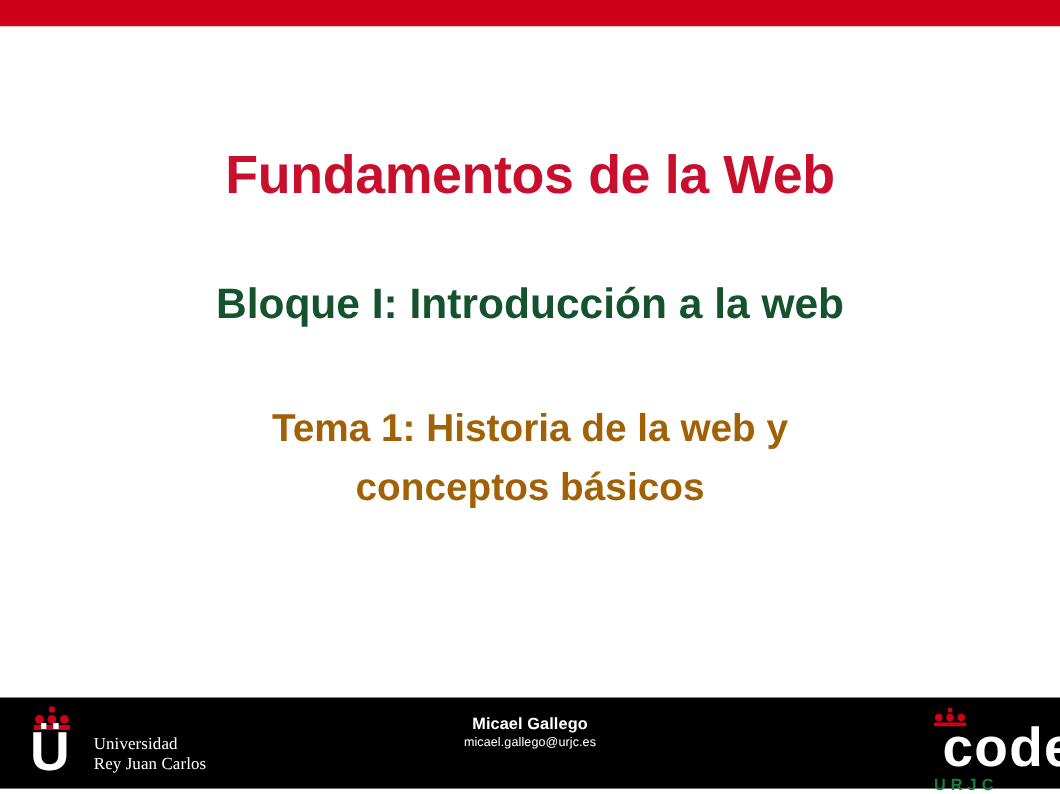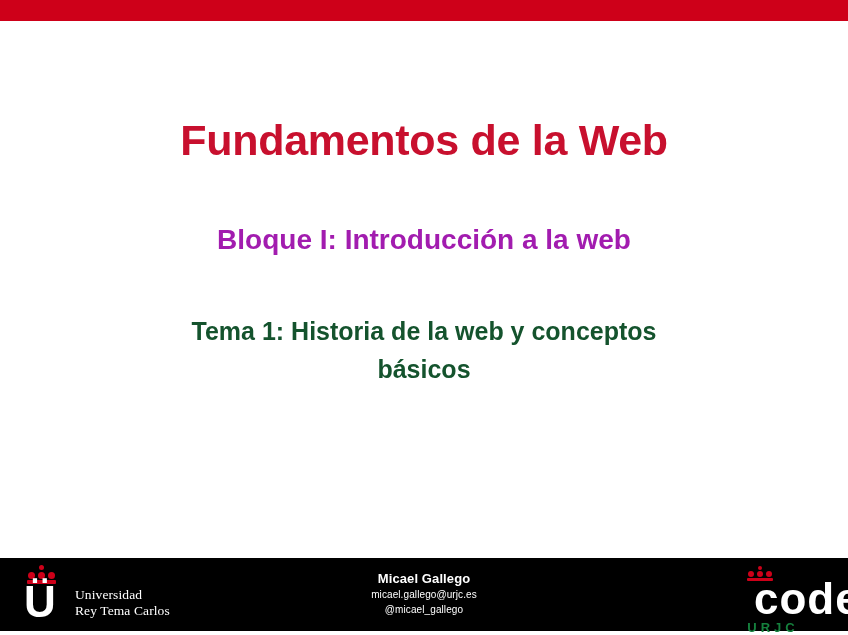--- a/index.html
+++ b/index.html
@@ -47,33 +47,33 @@
     font-size: 43px;
     font-weight: bold;
     color: #C8102E;
     letter-spacing: -0.3px;
     line-height: 1.1;
     margin-top: 96px;
   }
   .subtitle-1 {
     margin: 0;
     padding: 0;
-    font-size: 28px;
-    font-weight: bold;
-    color: #a21caf;
+    font-size: 34px;
+    font-weight: bold;
+    color: #14532d;
     line-height: 1.15;
     margin-top: 60px;
     text-align: right;
   }
   .subtitle-2 {
     margin: 0;
     padding: 0;
-    font-size: 25px;
-    font-weight: bold;
-    color: #14532d;
+    font-size: 31px;
+    font-weight: bold;
+    color: #a16207;
     line-height: 1.5;
     margin-top: 57px;
     max-width: 520px;
   }
 
   
   .footer {
     position: absolute;
     left: 0;
     top: 558px;
@@ -230,28 +230,27 @@
         <span class="dot dot-top"></span>
         <span class="dot dot-l"></span>
         <span class="dot dot-c"></span>
         <span class="dot dot-r"></span>
         <span class="bar"></span>
       </div>
       <div class="u-glyph">Ü</div>
     </div>
     <div class="urjc-words">
       <div>Universidad</div>
-      <div>Rey Tema Carlos</div>
+      <div>Rey Juan Carlos</div>
     </div>
   </div>
 
   <div class="author-block">
     <div class="author-name">Micael Gallego</div>
     <div class="author-mail">micael.gallego@urjc.es</div>
-    <div class="author-handle">@micael_gallego</div>
   </div>
 
   <div class="code-logo">
     <div class="code-crown">
       <span class="dot dot-top"></span>
       <span class="dot dot-l"></span>
       <span class="dot dot-c"></span>
       <span class="dot dot-r"></span>
       <span class="bar"></span>
     </div>

